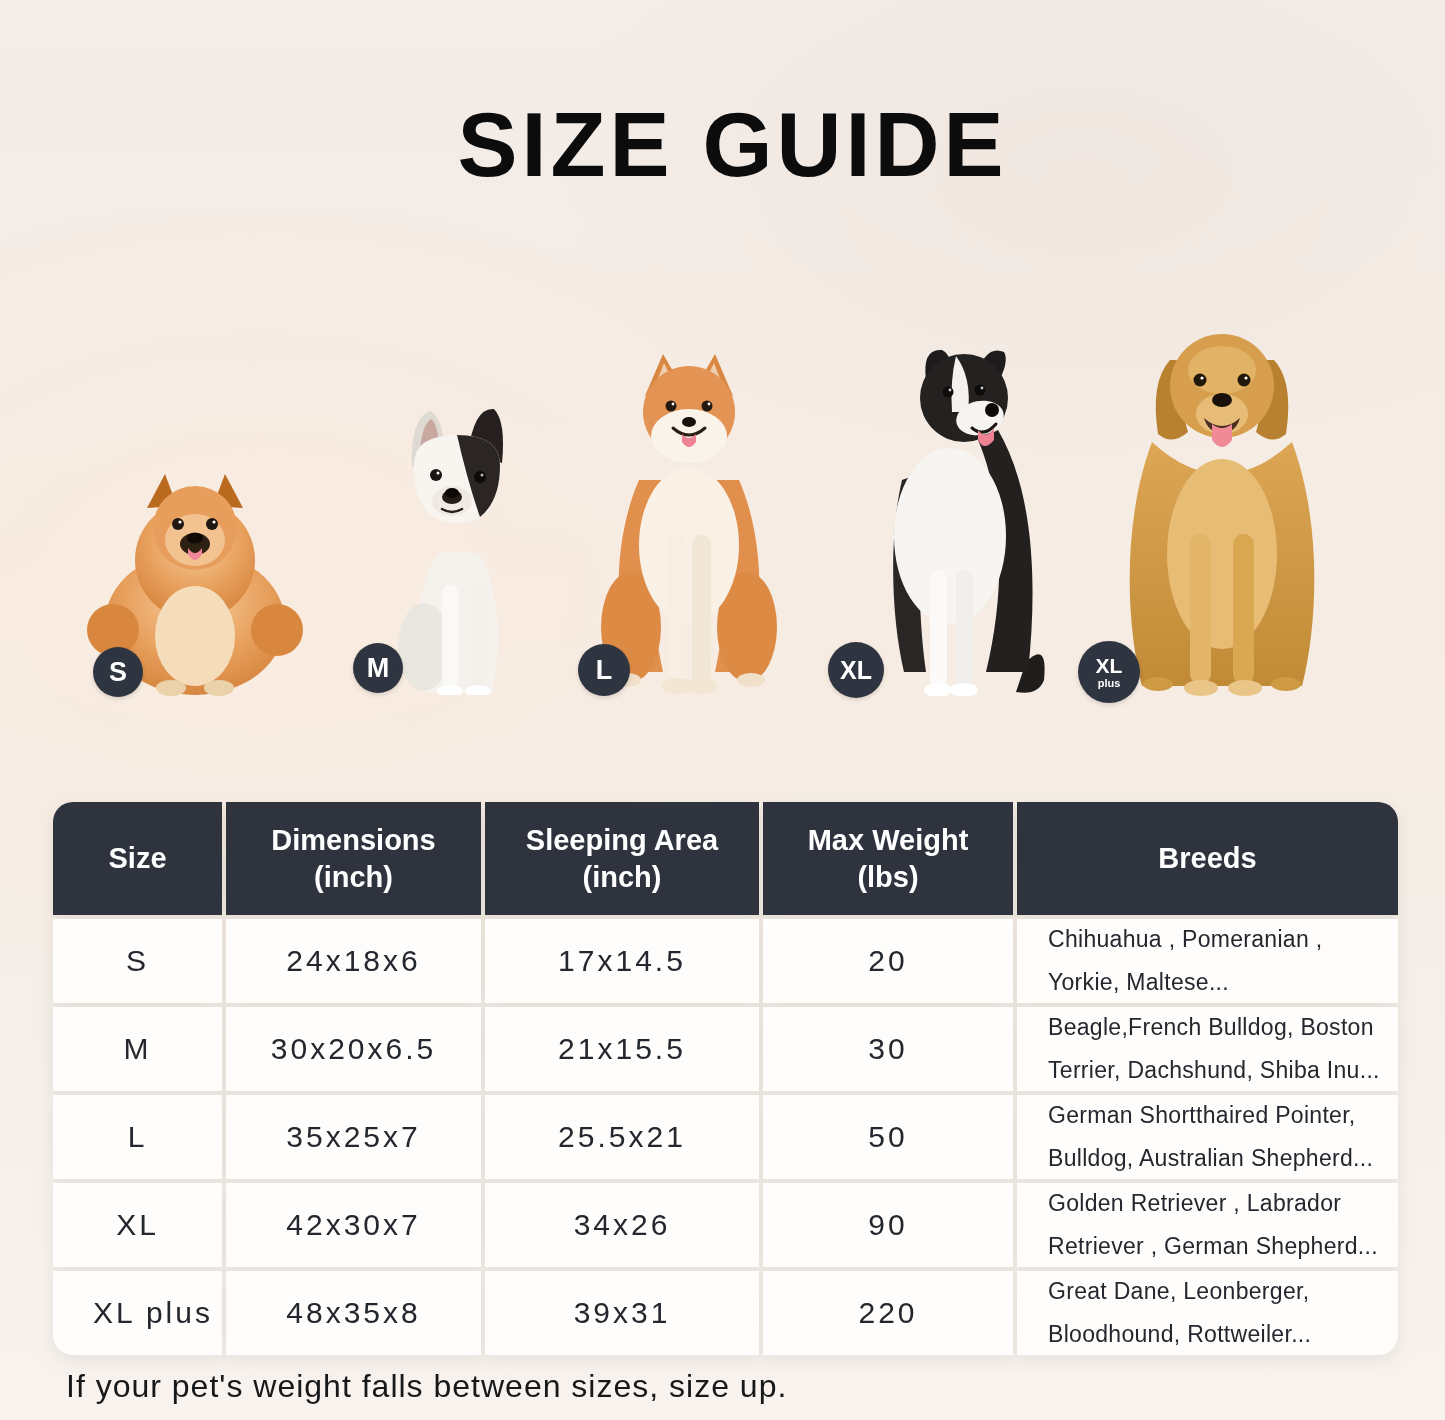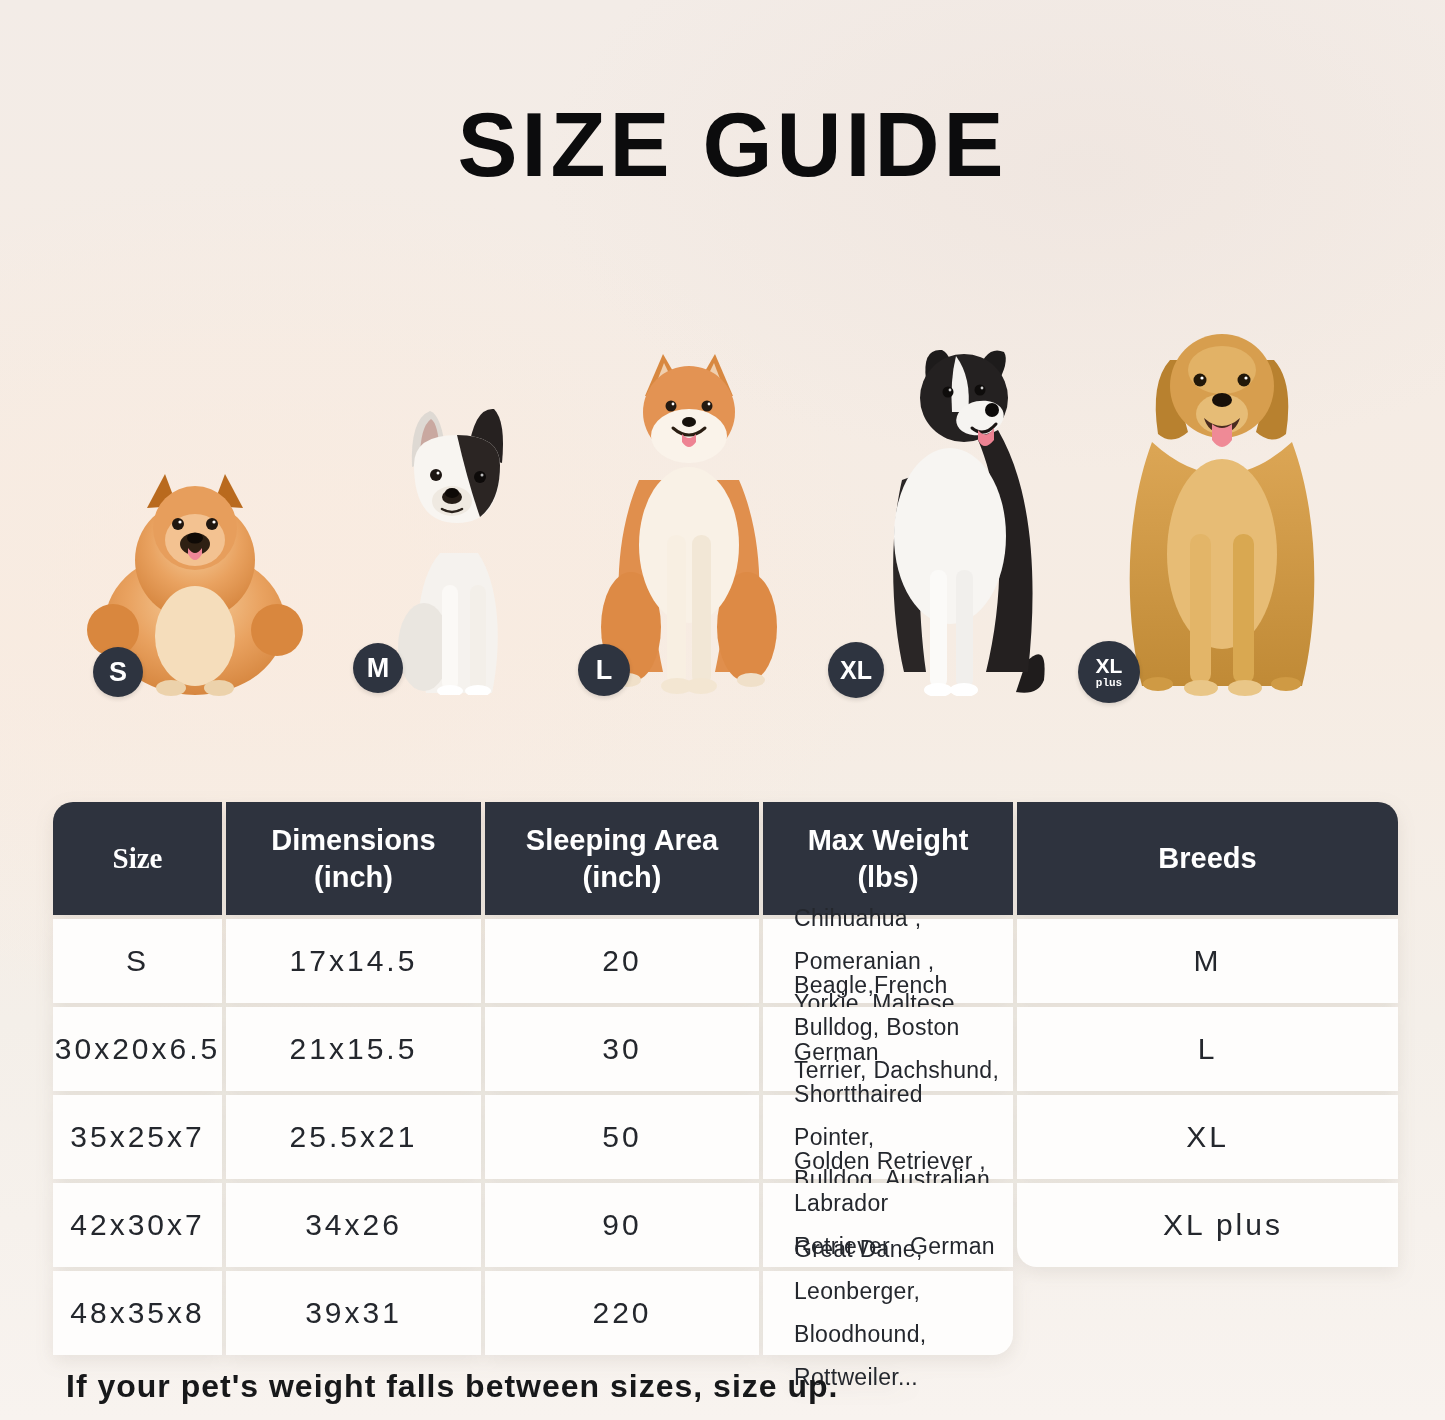--- a/index.html
+++ b/index.html
@@ -27,54 +27,54 @@
     background:#2e3440;color:#ffffff;
     display:flex;flex-direction:column;align-items:center;justify-content:center;
     font-weight:bold;line-height:1;
     box-shadow:0 2px 4px rgba(40,35,30,.15);
   }
   .badge-s{left:93px;top:647px;width:50px;height:50px;font-size:27px;}
   .badge-m{left:353px;top:643px;width:50px;height:50px;font-size:27px;}
   .badge-l{left:578px;top:644px;width:52px;height:52px;font-size:27px;}
   .badge-xl{left:828px;top:642px;width:56px;height:56px;font-size:25px;}
   .badge-xlplus{left:1078px;top:641px;width:62px;height:62px;font-size:21px;}
-  .badge .sub{font-size:11px;font-weight:bold;margin-top:2px;font-family:Liberation Mono, monospace;}
+  .badge .sub{font-size:11px;font-weight:bold;margin-top:2px;}
   .badge .sub:empty{display:none;}
 
   .size-table{
     position:absolute;left:53px;top:802px;width:1345px;
     display:grid;
     grid-template-columns:169px 255px 274px 250px 381px;
     grid-template-rows:113px repeat(5,84px);
     gap:4px;
     filter:drop-shadow(0 6px 9px rgba(90,75,60,.10));
   }
   .th{
     background:#2e333e;color:#ffffff;
     display:flex;align-items:center;justify-content:center;text-align:center;
     font-weight:bold;font-size:29px;line-height:1.25;white-space:pre-line;
   }
-  .th.first{border-top-left-radius:20px;font-family:Liberation Serif, serif;}
+  .th.first{border-top-left-radius:20px;}
   .th.last{border-top-right-radius:20px;}
   .td{
     background:#fefdfc;color:#24272d;
     display:flex;align-items:center;justify-content:center;
     font-size:30px;letter-spacing:3px;
   }
   .td.breeds{
     justify-content:flex-start;text-align:left;
     padding-left:31px;padding-right:8px;box-sizing:border-box;
     font-size:23px;letter-spacing:.3px;line-height:1.85;white-space:pre-line;
   }
   .td.bl{border-bottom-left-radius:20px;padding-left:31px;}
   .td.br{border-bottom-right-radius:20px;}
 
   .footnote{
     position:absolute;left:66px;top:1368px;margin:0;
-    font-size:32px;font-weight:700;letter-spacing:1px;color:#17181a;
+    font-size:32px;font-weight:400;letter-spacing:1px;color:#17181a;
   }
 </style>
 </head>
 <body>
 
 <div class="canvas">
 
   <h1 class="title">SIZE GUIDE</h1>
 
   <svg class="dog" style="left:85px;top:468px;" width="220" height="228" viewBox="0 0 220 228">
@@ -231,20 +231,21 @@
     <div class="th first">Size</div>
     <div class="th">Dimensions
 (inch)</div>
     <div class="th">Sleeping Area
 (inch)</div>
     <div class="th">Max Weight
 (lbs)</div>
     <div class="th last">Breeds</div>
 
     <div class="td">S</div>
+    <div class="td">24x18x6</div>
     <div class="td">17x14.5</div>
     <div class="td">20</div>
     <div class="td breeds">Chihuahua , Pomeranian ,
 Yorkie, Maltese...</div>
 
     <div class="td">M</div>
     <div class="td">30x20x6.5</div>
     <div class="td">21x15.5</div>
     <div class="td">30</div>
     <div class="td breeds">Beagle,French Bulldog, Boston

